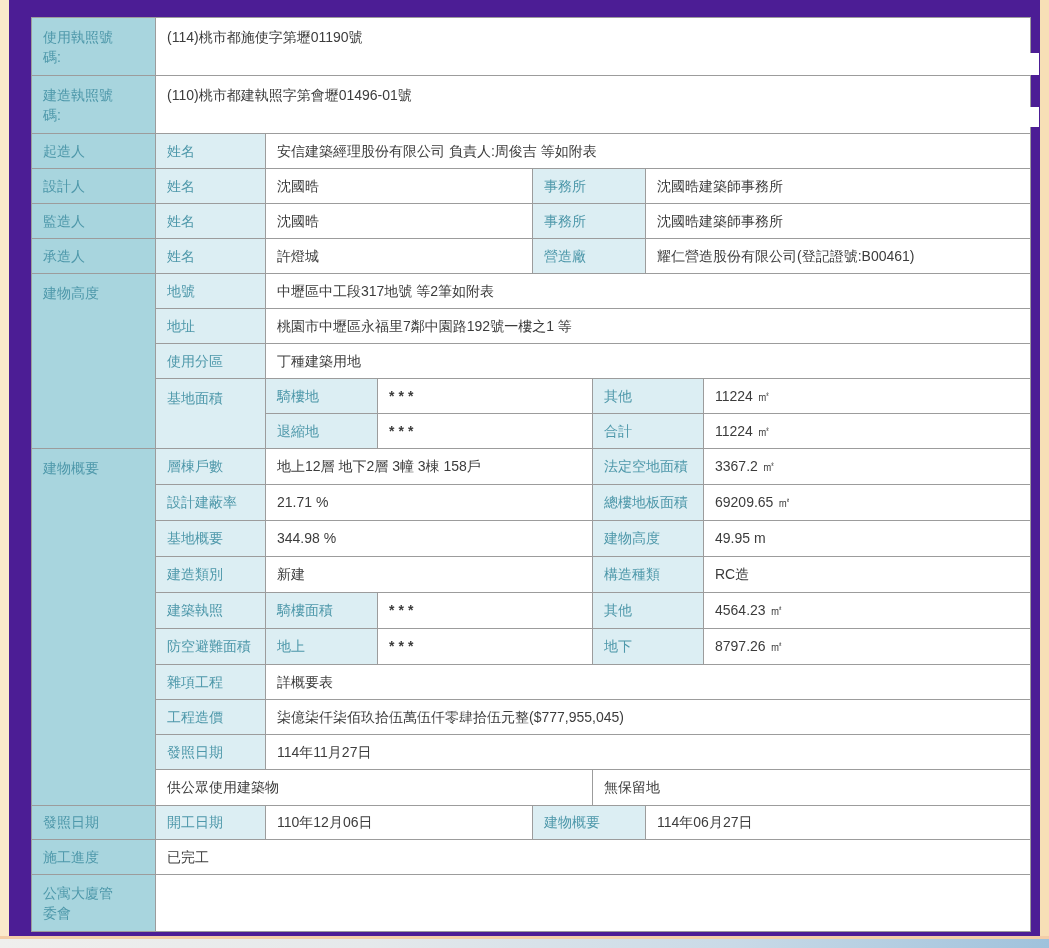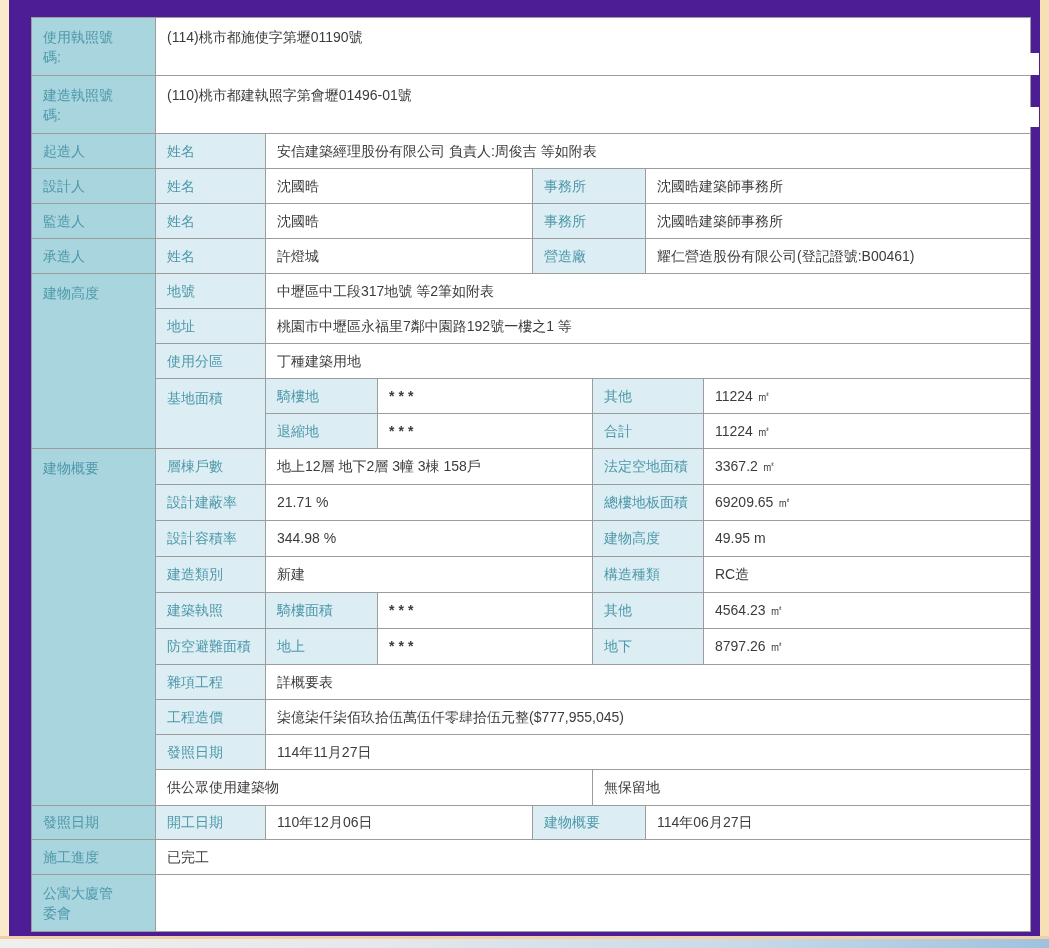--- a/index.html
+++ b/index.html
@@ -170,21 +170,21 @@
       <td class="lab2" colspan="2">法定空地面積</td>
       <td class="val">3367.2 ㎡</td>
     </tr>
     <tr class="h36">
       <td class="lab2">設計建蔽率</td>
       <td class="val" colspan="3">21.71 %</td>
       <td class="lab2" colspan="2">總樓地板面積</td>
       <td class="val">69209.65 ㎡</td>
     </tr>
     <tr class="h36">
-      <td class="lab2">設計容積率</td>
+      <td class="lab2">基地概要</td>
       <td class="val" colspan="3">344.98 %</td>
       <td class="lab2" colspan="2">建物高度</td>
       <td class="val">49.95 m</td>
     </tr>
     <tr class="h36">
       <td class="lab2">建造類別</td>
       <td class="val" colspan="3">新建</td>
       <td class="lab2" colspan="2">構造種類</td>
       <td class="val">RC造</td>
     </tr>

